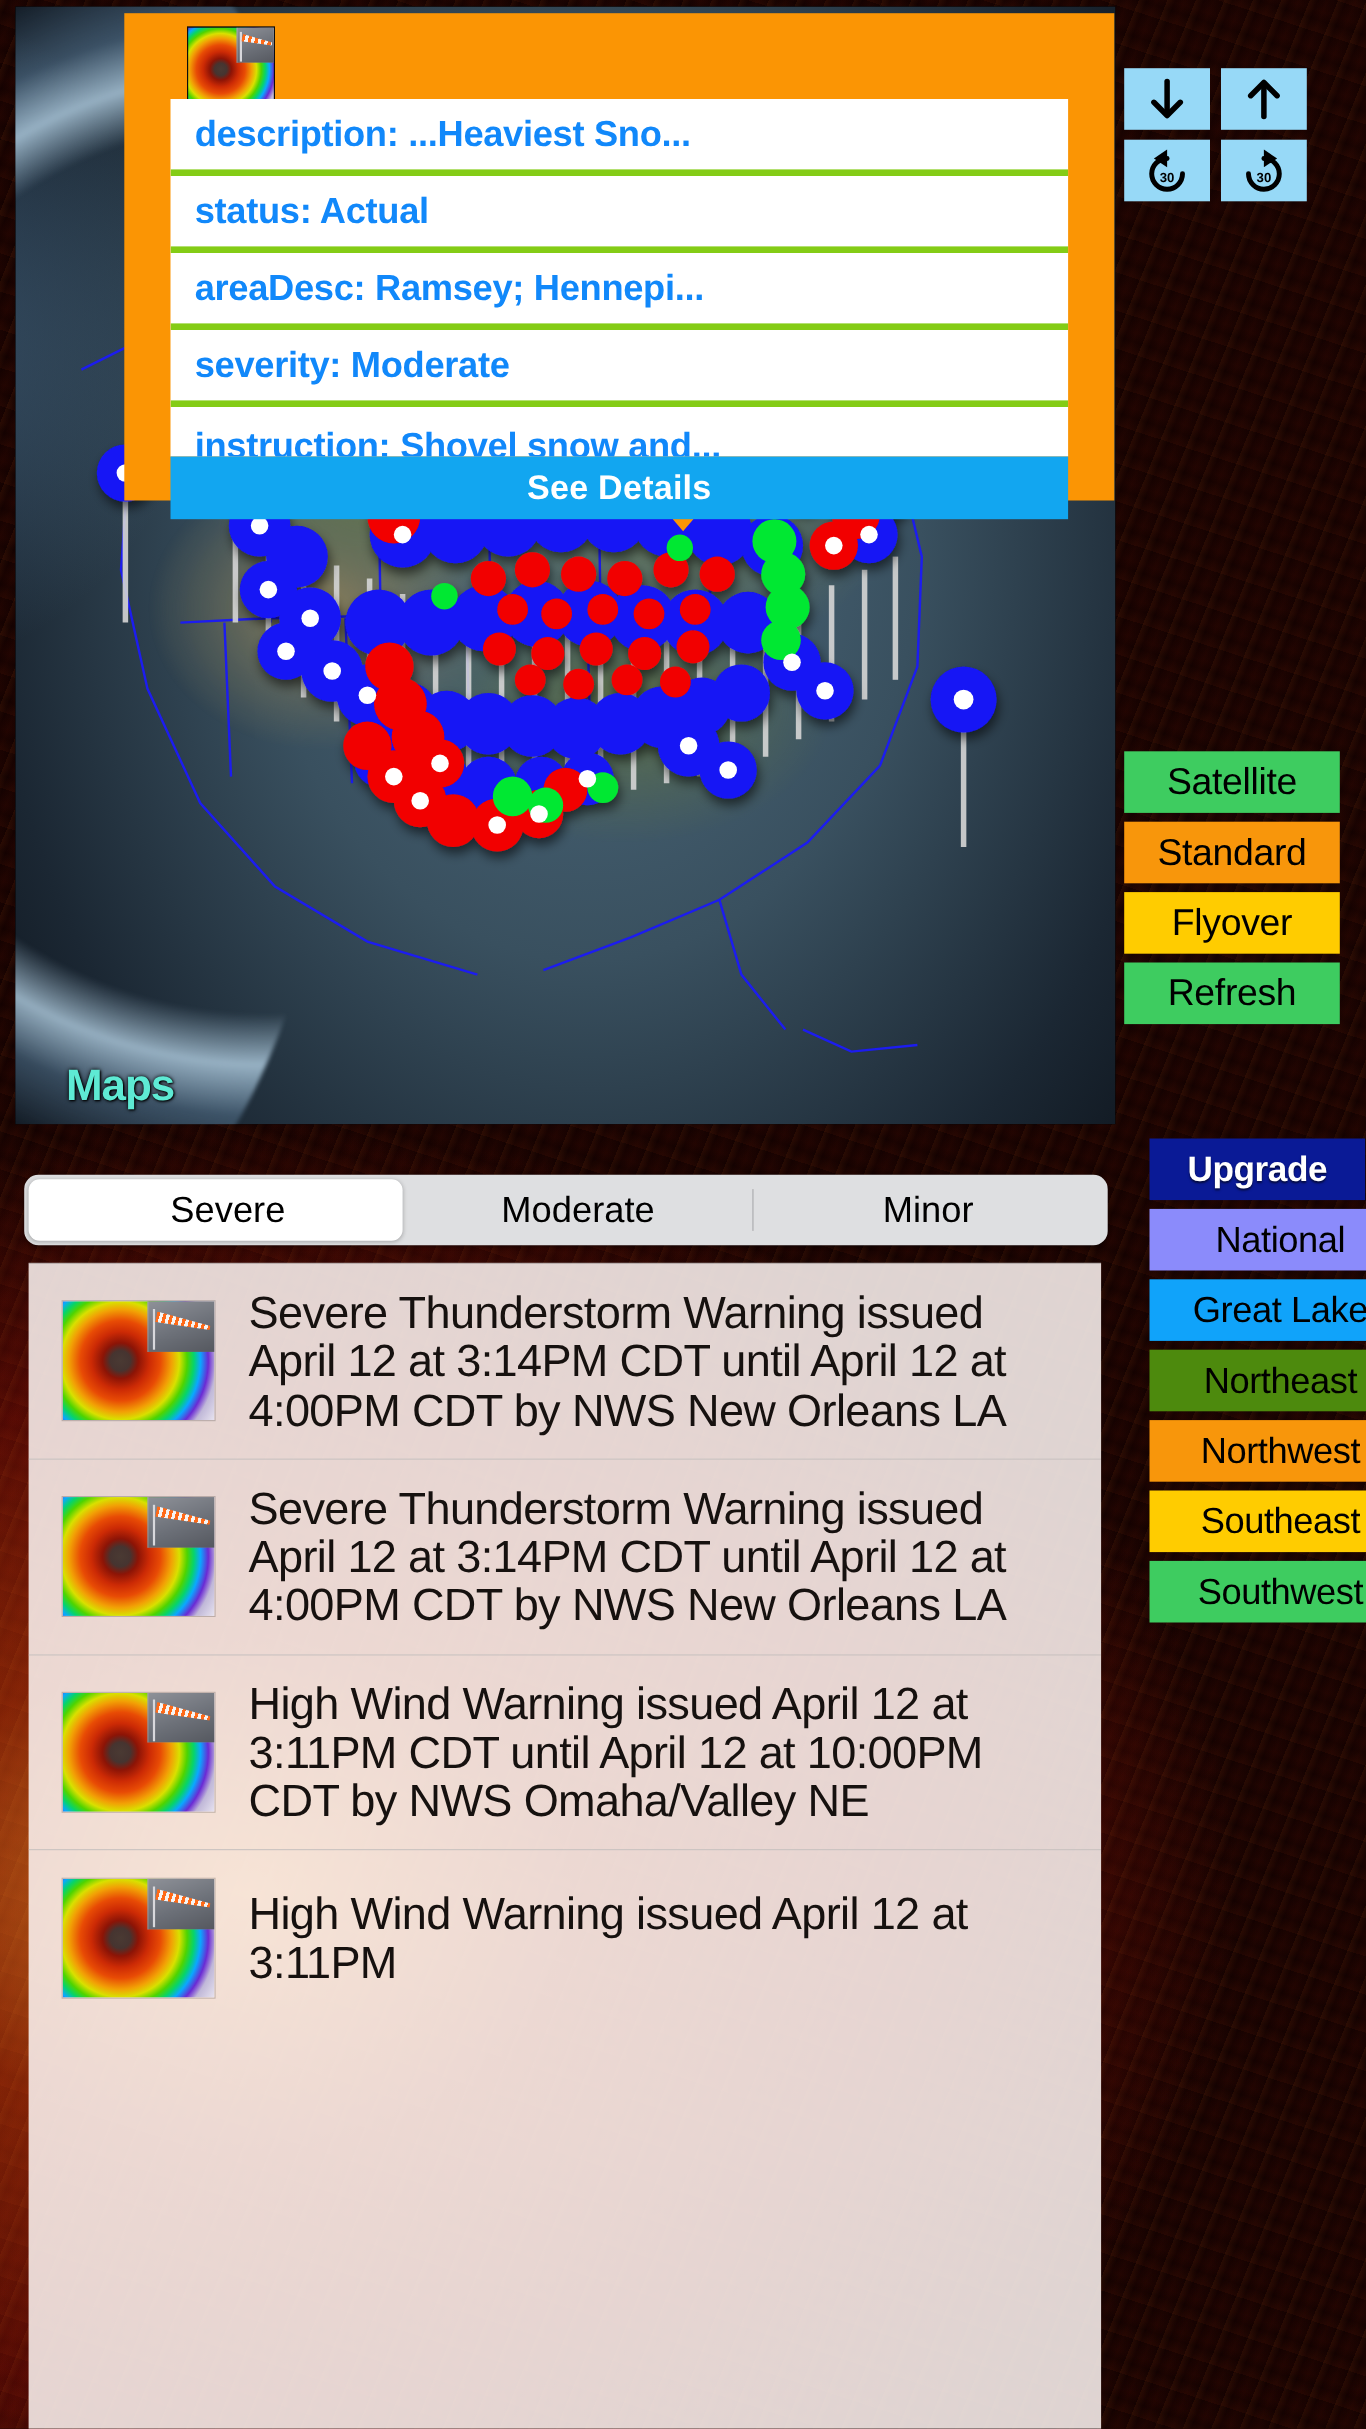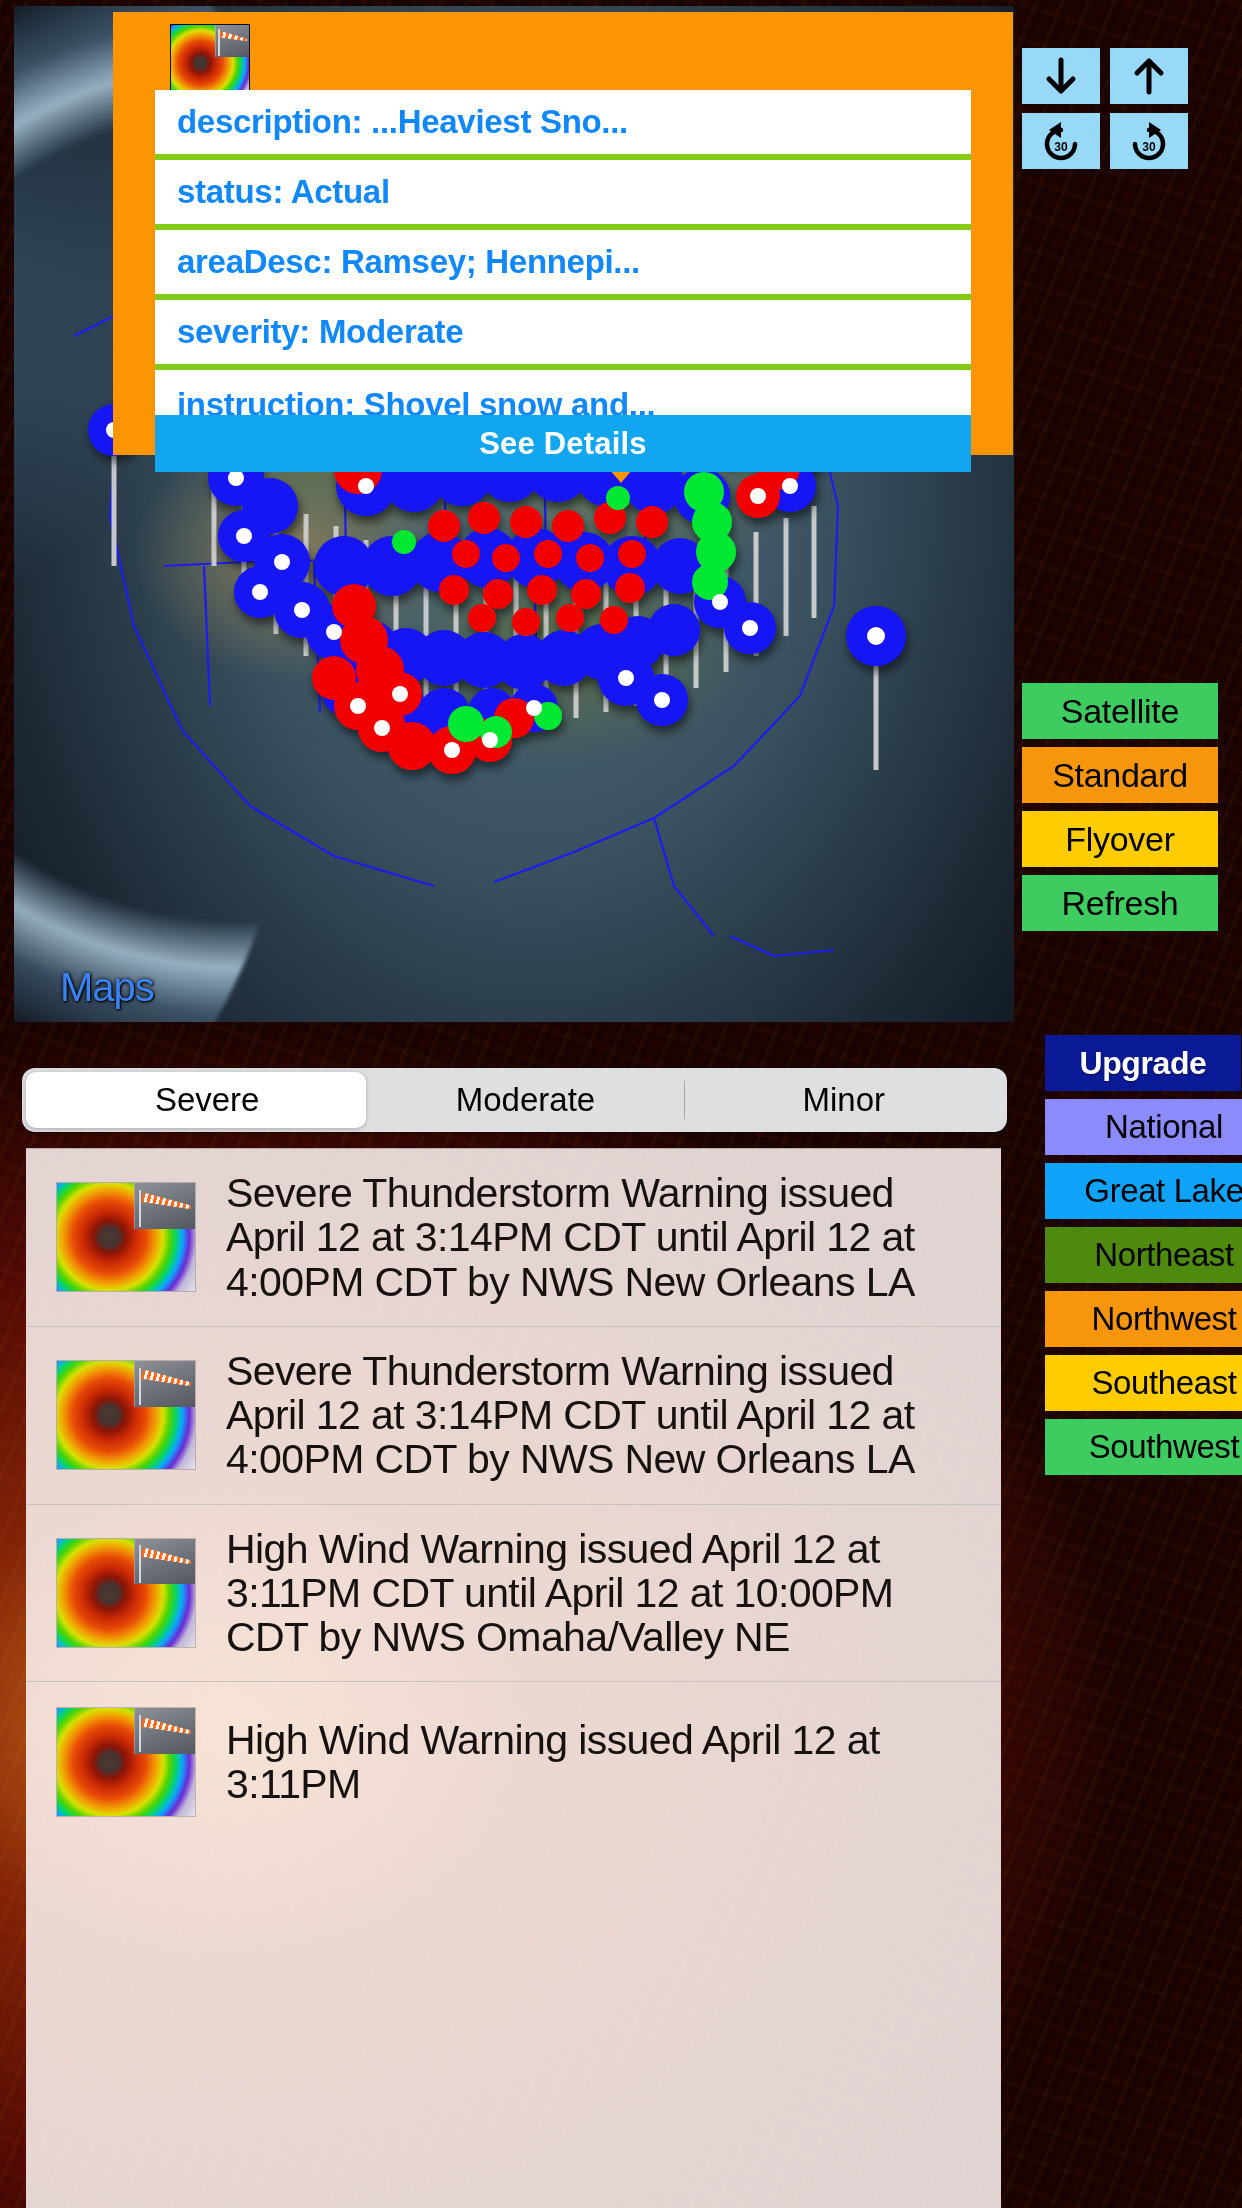--- a/index.html
+++ b/index.html
@@ -83,21 +83,21 @@
   .map-borders { position: absolute; inset: 0; }
   .map-borders svg { width: 100%; height: 100%; display:block; }
 
   
   .pin-cloud { position: absolute; left: 0; top: 0; width: 1000px; height: 1016px; }
   .pin-cloud svg { width: 100%; height: 100%; display: block; }
 
   .maps-watermark {
     position: absolute; left: 42px; bottom: 12px;
     display: flex; align-items: center; gap: 4px;
-    font-size: 40px; font-weight: normal; color: #3b82f6;
+    font-size: 40px; font-weight: bold; color: #5eead4;
     text-shadow: 0 0 4px #000, 1px 1px 2px #000;
     letter-spacing: -1px;
   }
   .apple-glyph { font-size: 38px; line-height: 1; }
 
   
   .callout {
     position: absolute;
     left: 113px; top: 12px;
     width: 900px; height: 443px;
@@ -172,21 +172,21 @@
     position: absolute; left: 50%; top: 443px;
     transform: translateX(-50%);
     width: 0; height: 0;
     border-left: 34px solid transparent;
     border-right: 34px solid transparent;
     border-top: 40px solid #FB9504;
     z-index: 39;
   }
 
   
-  .nav-pad { position: absolute; left: 1022px; top: 48px; z-index: 30; }
+  .nav-pad { position: absolute; left: 1022px; top: 62px; z-index: 30; }
   .nav-row { display: flex; gap: 10px; margin-bottom: 9px; }
   .nav-btn {
     width: 78px; height: 56px;
     background: #97d9f7;
     display: flex; align-items: center; justify-content: center;
     color: #000;
   }
   .nav-btn svg { display: block; }
 
   

